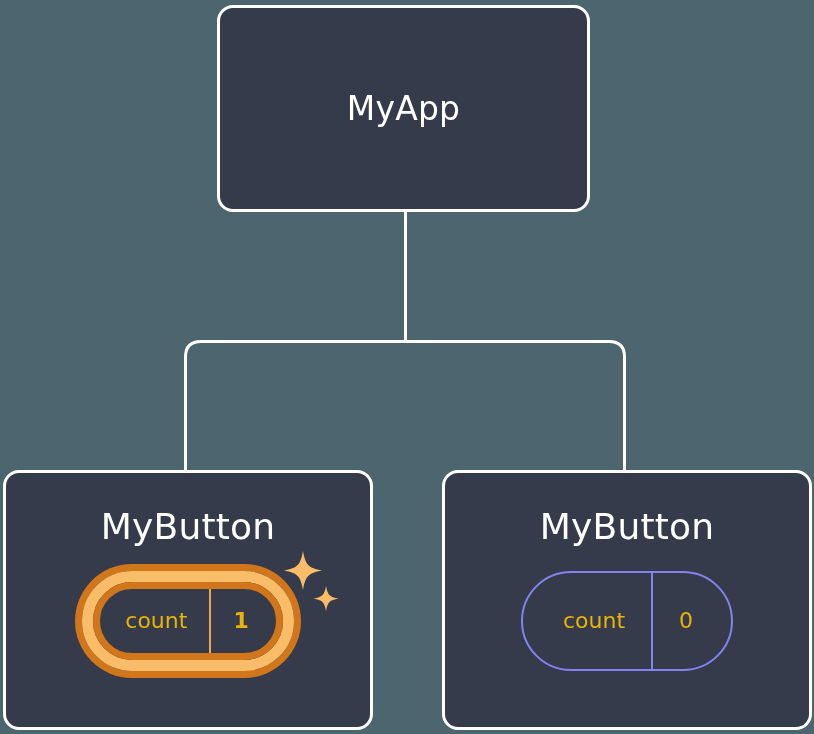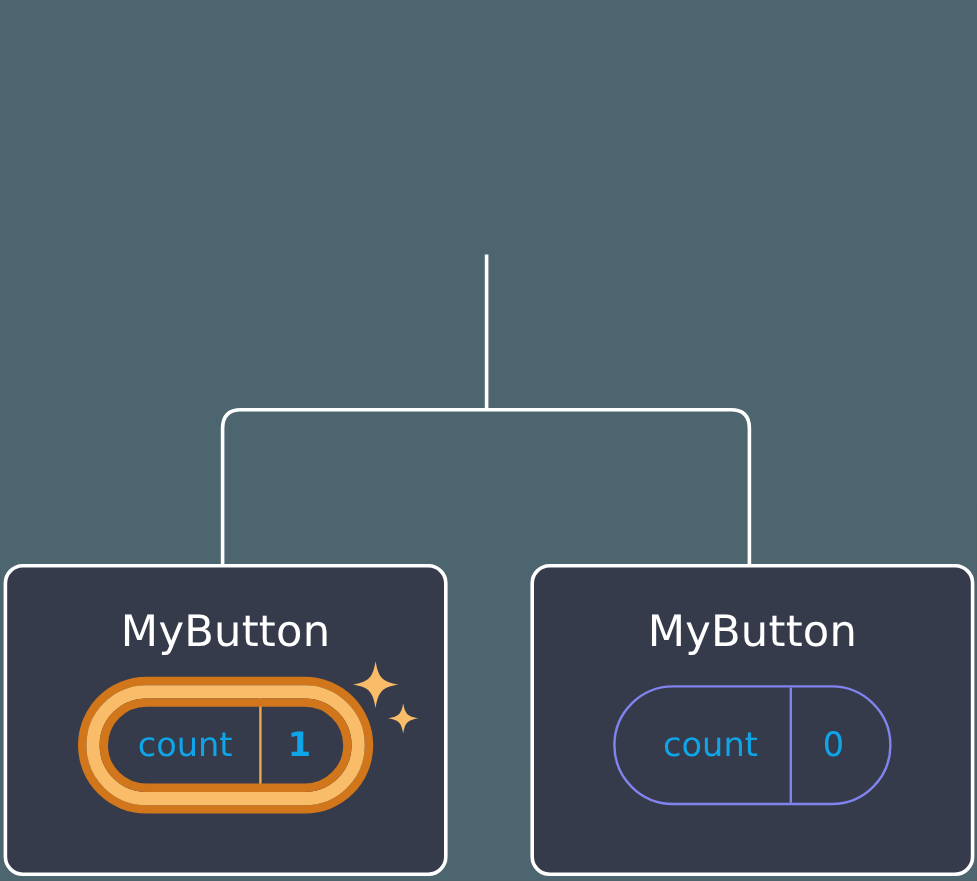--- a/index.html
+++ b/index.html
@@ -105,23 +105,23 @@
     border: 11px solid #f9bc68;
     outline: 7px solid #d1761b;
     outline-offset: -18px;
     box-shadow: 0 0 0 7px #d1761b;
   }
 
   .pill-cell {
     display: flex;
     align-items: center;
     justify-content: center;
-    font-size: 28px;
+    font-size: 22px;
     font-weight: 400;
-    color: #0ea5e9;
+    color: #eab308;
     line-height: 1;
     white-space: nowrap;
   }
 
   .pill-key {
     padding: 0 26px 0 40px;
   }
 
   .pill-value {
     padding: 0 38px 0 26px;
@@ -159,20 +159,23 @@
 
 <div id="stage">
 
   <svg id="connectors" viewBox="0 0 814 734">
 
     <path d="M 405.5 212 L 405.5 341.5" fill="none" stroke="#ffffff" stroke-width="3"></path>
 
     <path d="M 185.5 470 L 185.5 357 Q 185.5 341.5 201 341.5 L 609 341.5 Q 624.5 341.5 624.5 357 L 624.5 470" fill="none" stroke="#ffffff" stroke-width="3" stroke-linecap="butt"></path>
   </svg>
 
+  <div class="node node-root">
+    <div class="node-title">MyApp</div>
+  </div>
 
   <div class="node node-child-left">
     <div class="node-title">MyButton</div>
 
     <div class="pill-wrap">
       <div class="pill pill-highlight">
         <div class="pill-cell pill-key">count</div>
         <div class="pill-cell pill-value">1</div>
       </div>
 

